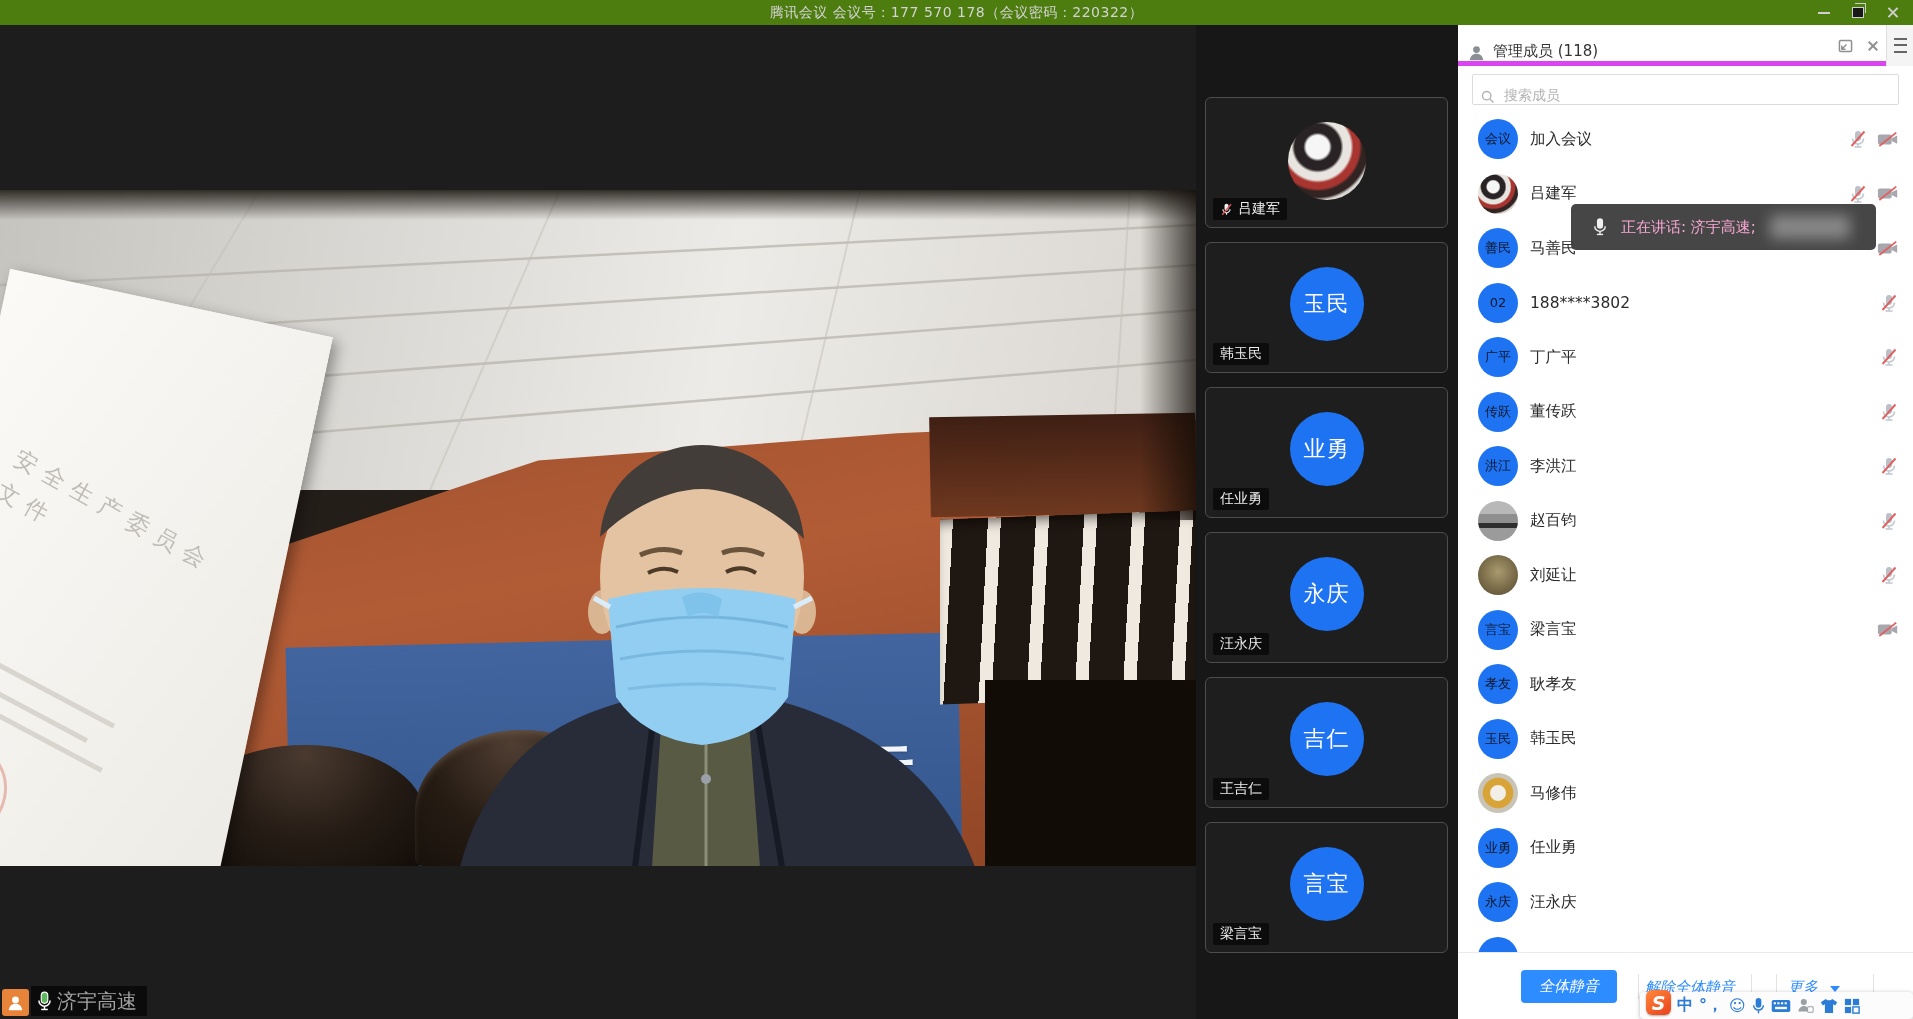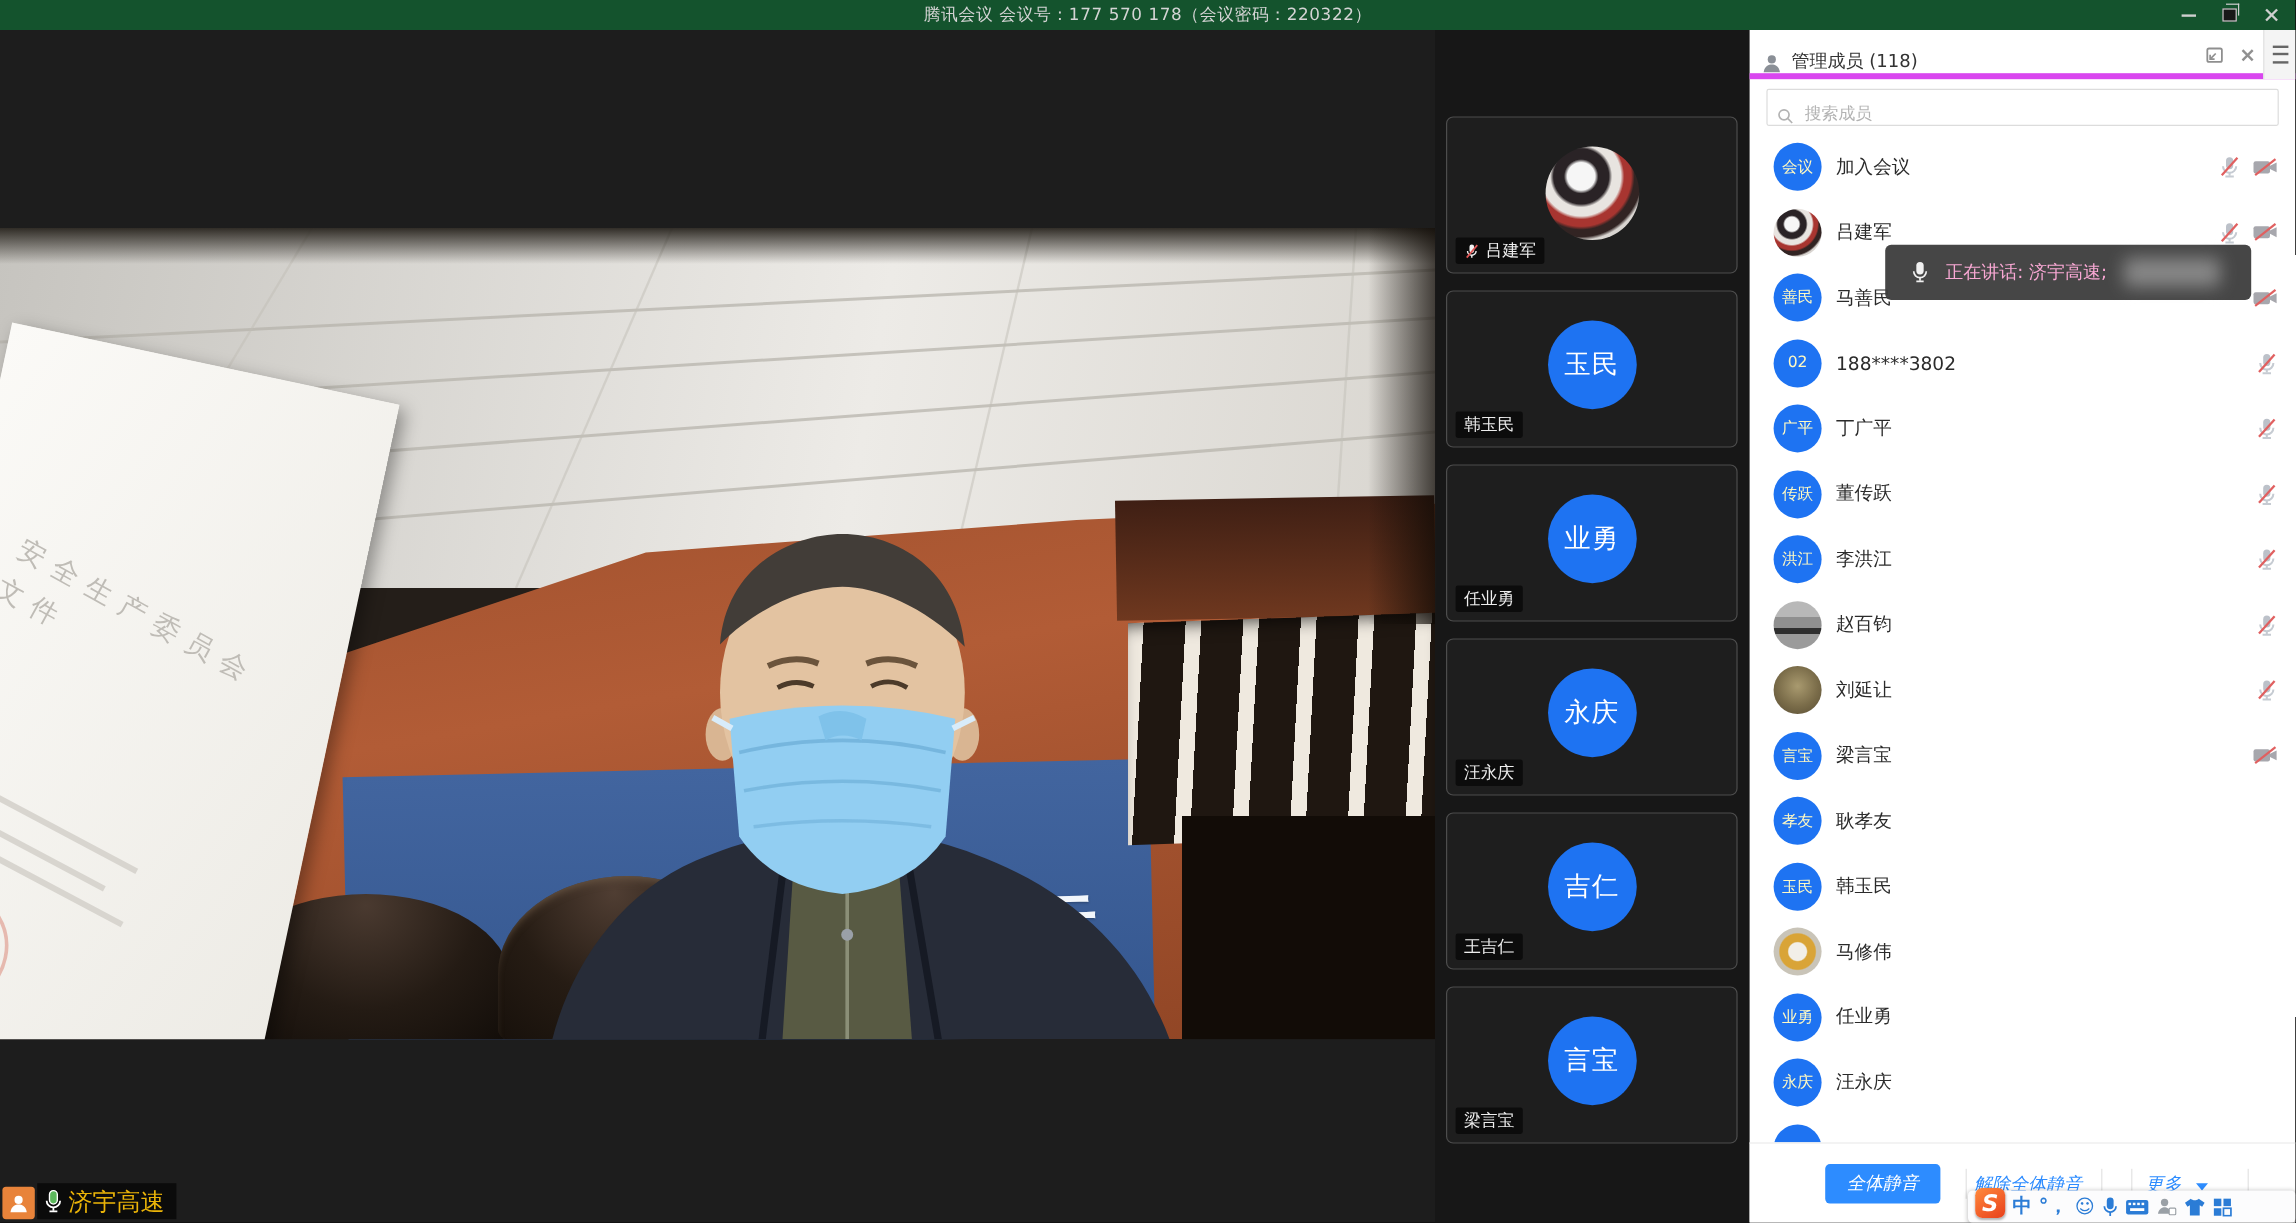--- a/index.html
+++ b/index.html
@@ -1,21 +1,21 @@
 <!DOCTYPE html>
 <html><head>
 <meta charset="utf-8">
 <style>
   html,body{margin:0;padding:0;background:#000;}
   #app{position:relative;width:1913px;height:1019px;overflow:hidden;background:#1d1d1d;
        font-family:"DejaVu Sans","Liberation Sans",sans-serif;}
   .abs{position:absolute;}
 
   
-  .titlebar{left:0;top:0;width:1913px;height:25px;background:#14532d;display:flex;align-items:center;}
+  .titlebar{left:0;top:0;width:1913px;height:25px;background:#4d7c0f;display:flex;align-items:center;}
   .tb-title{width:100%;text-align:center;color:#d4d4d4;font-size:14px;letter-spacing:.5px;}
   .tb-controls{position:absolute;right:4px;top:0;height:25px;display:flex;align-items:center;}
   .tb-btn{width:34px;height:25px;display:flex;align-items:center;justify-content:center;cursor:pointer;}
   .ic-min{width:12px;height:2px;background:#cfcfcf;}
   .ic-restore{width:10px;height:9px;border:1.5px solid #cfcfcf;position:relative;background:#181818;}
   .ic-restore:before{content:"";position:absolute;left:2px;top:-5px;width:10px;height:9px;border:1.5px solid #cfcfcf;border-bottom:none;border-left:none;}
   .ic-x{position:relative;width:13px;height:13px;}
   .ic-x:before,.ic-x:after{content:"";position:absolute;left:6px;top:0;width:2px;height:13px;background:#cfcfcf;}
   .ic-x:before{transform:rotate(45deg);} .ic-x:after{transform:rotate(-45deg);}
 
@@ -51,21 +51,21 @@
                font-size:23px;color:#bfbcb6;letter-spacing:9px;line-height:1.6;}
   .pline{position:absolute;height:5px;background:#d8d5cf;transform:rotate(16deg);}
   .pl1{left:30px;top:400px;width:170px;} .pl2{left:36px;top:424px;width:140px;} .pl3{left:42px;top:448px;width:155px;}
   .stamp{position:absolute;left:8px;top:470px;width:92px;height:92px;border:3px solid rgba(205,80,60,.35);border-radius:50%;}
   .stamp:before{content:"";position:absolute;left:14px;top:14px;right:14px;bottom:14px;border:2px solid rgba(205,80,60,.25);border-radius:50%;}
   .person{position:absolute;left:430px;top:0px;width:560px;height:676px;}
 
   
   .spk-badge{left:2px;top:989px;width:27px;height:27px;background:#e8833a;border-radius:3px;display:flex;align-items:center;justify-content:center;}
   .spk-label{left:31px;top:986px;height:30px;background:rgba(8,8,8,.85);display:flex;align-items:center;padding:0 10px 0 6px;gap:5px;}
-  .spk-name{color:#eab308;font-size:20px;}
+  .spk-name{color:#a3a3a3;font-size:20px;}
 
   
   .strip{left:1196px;top:25px;width:262px;height:994px;background:#171717;}
   .thumb{position:absolute;left:1205px;width:243px;height:131px;background:#1e1e1e;border:1px solid #4d4d4d;border-radius:6px;box-sizing:border-box;overflow:hidden;}
   .t-avatar{position:absolute;left:50%;top:24px;transform:translateX(-50%);width:74px;height:74px;border-radius:50%;
             background:#1e73f2;display:flex;align-items:center;justify-content:center;color:#fff;font-size:22px;letter-spacing:1px;}
   .t-label{position:absolute;left:7px;bottom:7px;background:rgba(8,8,8,.8);border-radius:2px;padding:2px 7px;
            display:flex;align-items:center;gap:5px;color:#eee;font-size:14px;}
 
   
@@ -84,21 +84,21 @@
   .ic-burger{width:13px;height:11px;border-top:2px solid #666;border-bottom:2px solid #666;position:relative;}
   .ic-burger:before{content:"";position:absolute;left:0;top:3.5px;width:13px;height:2px;background:#666;}
   .ic-xsm{position:relative;width:12px;height:12px;cursor:pointer;}
   .ic-xsm:before,.ic-xsm:after{content:"";position:absolute;left:5px;top:0;width:2px;height:12px;background:#909090;}
   .ic-xsm:before{transform:rotate(45deg);} .ic-xsm:after{transform:rotate(-45deg);}
   .p-search{position:absolute;left:14px;top:49px;width:427px;height:31px;border:1px solid #dcdcdc;border-radius:2px;background:#fff;display:flex;align-items:flex-end;box-sizing:border-box;padding:0 8px;gap:7px;}
   .p-search input{border:none;outline:none;flex:1;font-size:14px;color:#333;font-family:inherit;background:transparent;}
   .p-search input::placeholder{color:#b3b3b3;}
   .m-list{position:absolute;left:0;top:87px;width:455px;height:840px;overflow:hidden;}
   .m-row{display:flex;align-items:center;height:54.5px;padding:0 14px 0 20px;box-sizing:border-box;}
-  .m-avatar{width:40px;height:40px;border-radius:50%;background:#1e73f2;color:#fef9c3;font-size:13px;display:flex;align-items:center;justify-content:center;flex:none;}
+  .m-avatar{width:40px;height:40px;border-radius:50%;background:#1e73f2;color:#0f172a;font-size:13px;display:flex;align-items:center;justify-content:center;flex:none;}
   .m-name{margin-left:12px;font-size:15.5px;color:#2b2b2b;white-space:nowrap;}
   .m-icons{margin-left:auto;display:flex;align-items:center;gap:9px;}
   .p-footer{position:absolute;left:0;top:927px;width:455px;height:67px;border-top:1px solid #ebebeb;background:#fff;box-sizing:border-box;font-style:italic;}
   .btn-mute{position:absolute;left:63px;top:17px;width:96px;height:33px;background:#2d8cff;color:#fff;font-size:15px;border-radius:4px;display:flex;align-items:center;justify-content:center;cursor:pointer;}
   .f-sep{position:absolute;top:21px;width:1px;height:25px;background:#e3e3e3;}
   .txt-btn{position:absolute;top:25px;font-size:15px;color:#2d8cff;cursor:pointer;white-space:nowrap;}
   .caret{position:absolute;top:33px;width:0;height:0;border-left:5px solid transparent;border-right:5px solid transparent;border-top:6px solid #2d8cff;}
 
   
   .tooltip{left:1571px;top:204px;width:305px;height:46px;background:rgba(62,62,62,.96);border-radius:5px;

